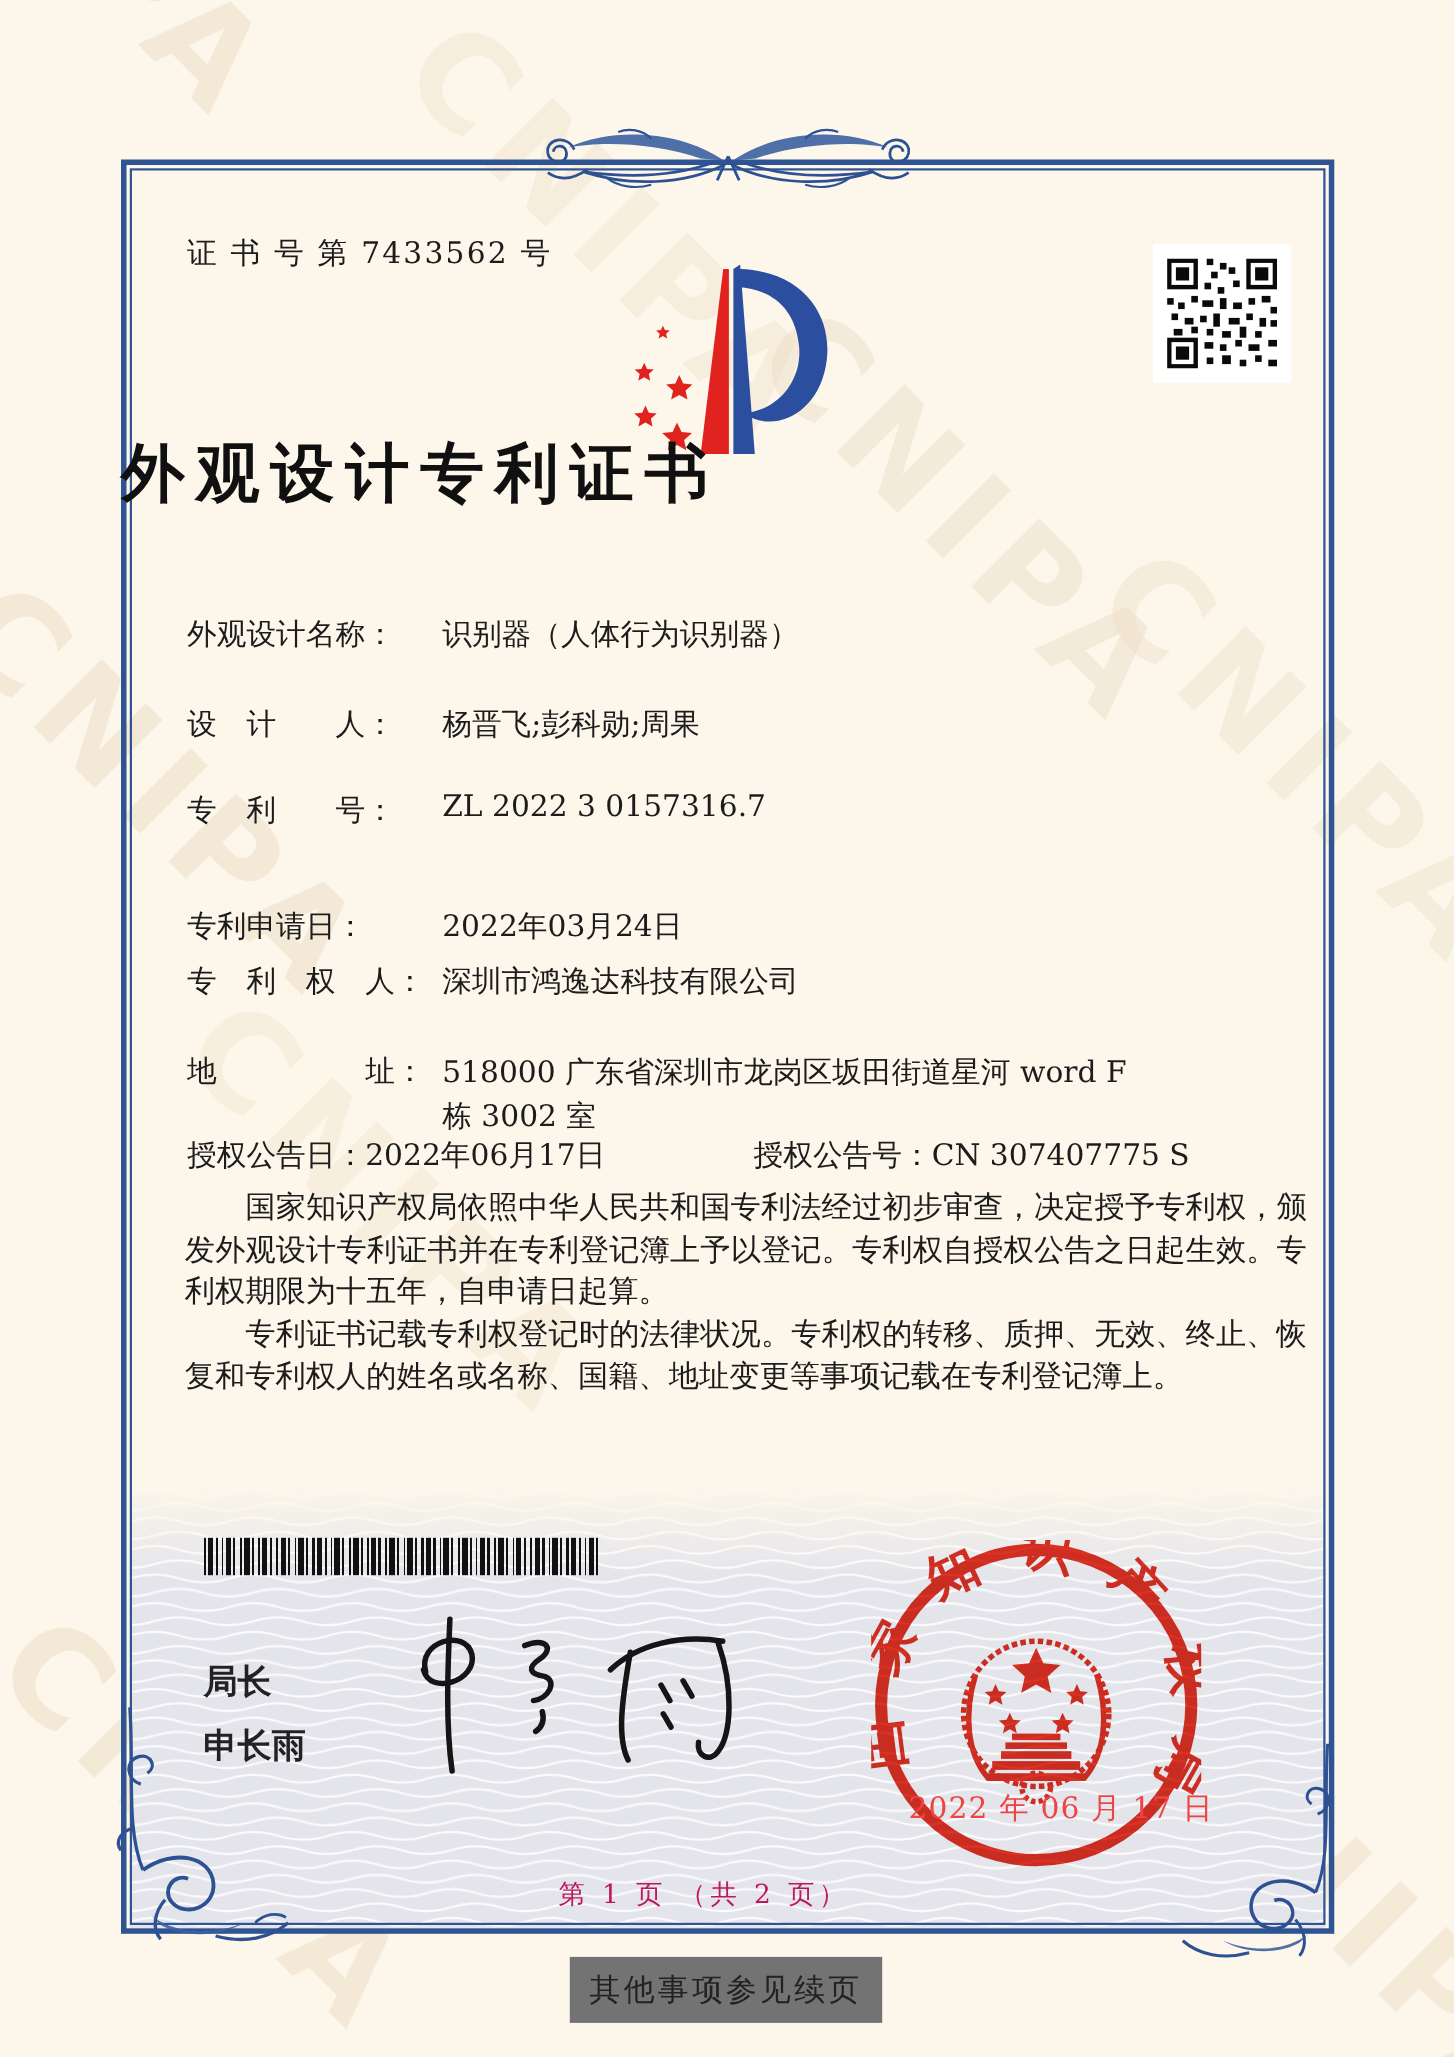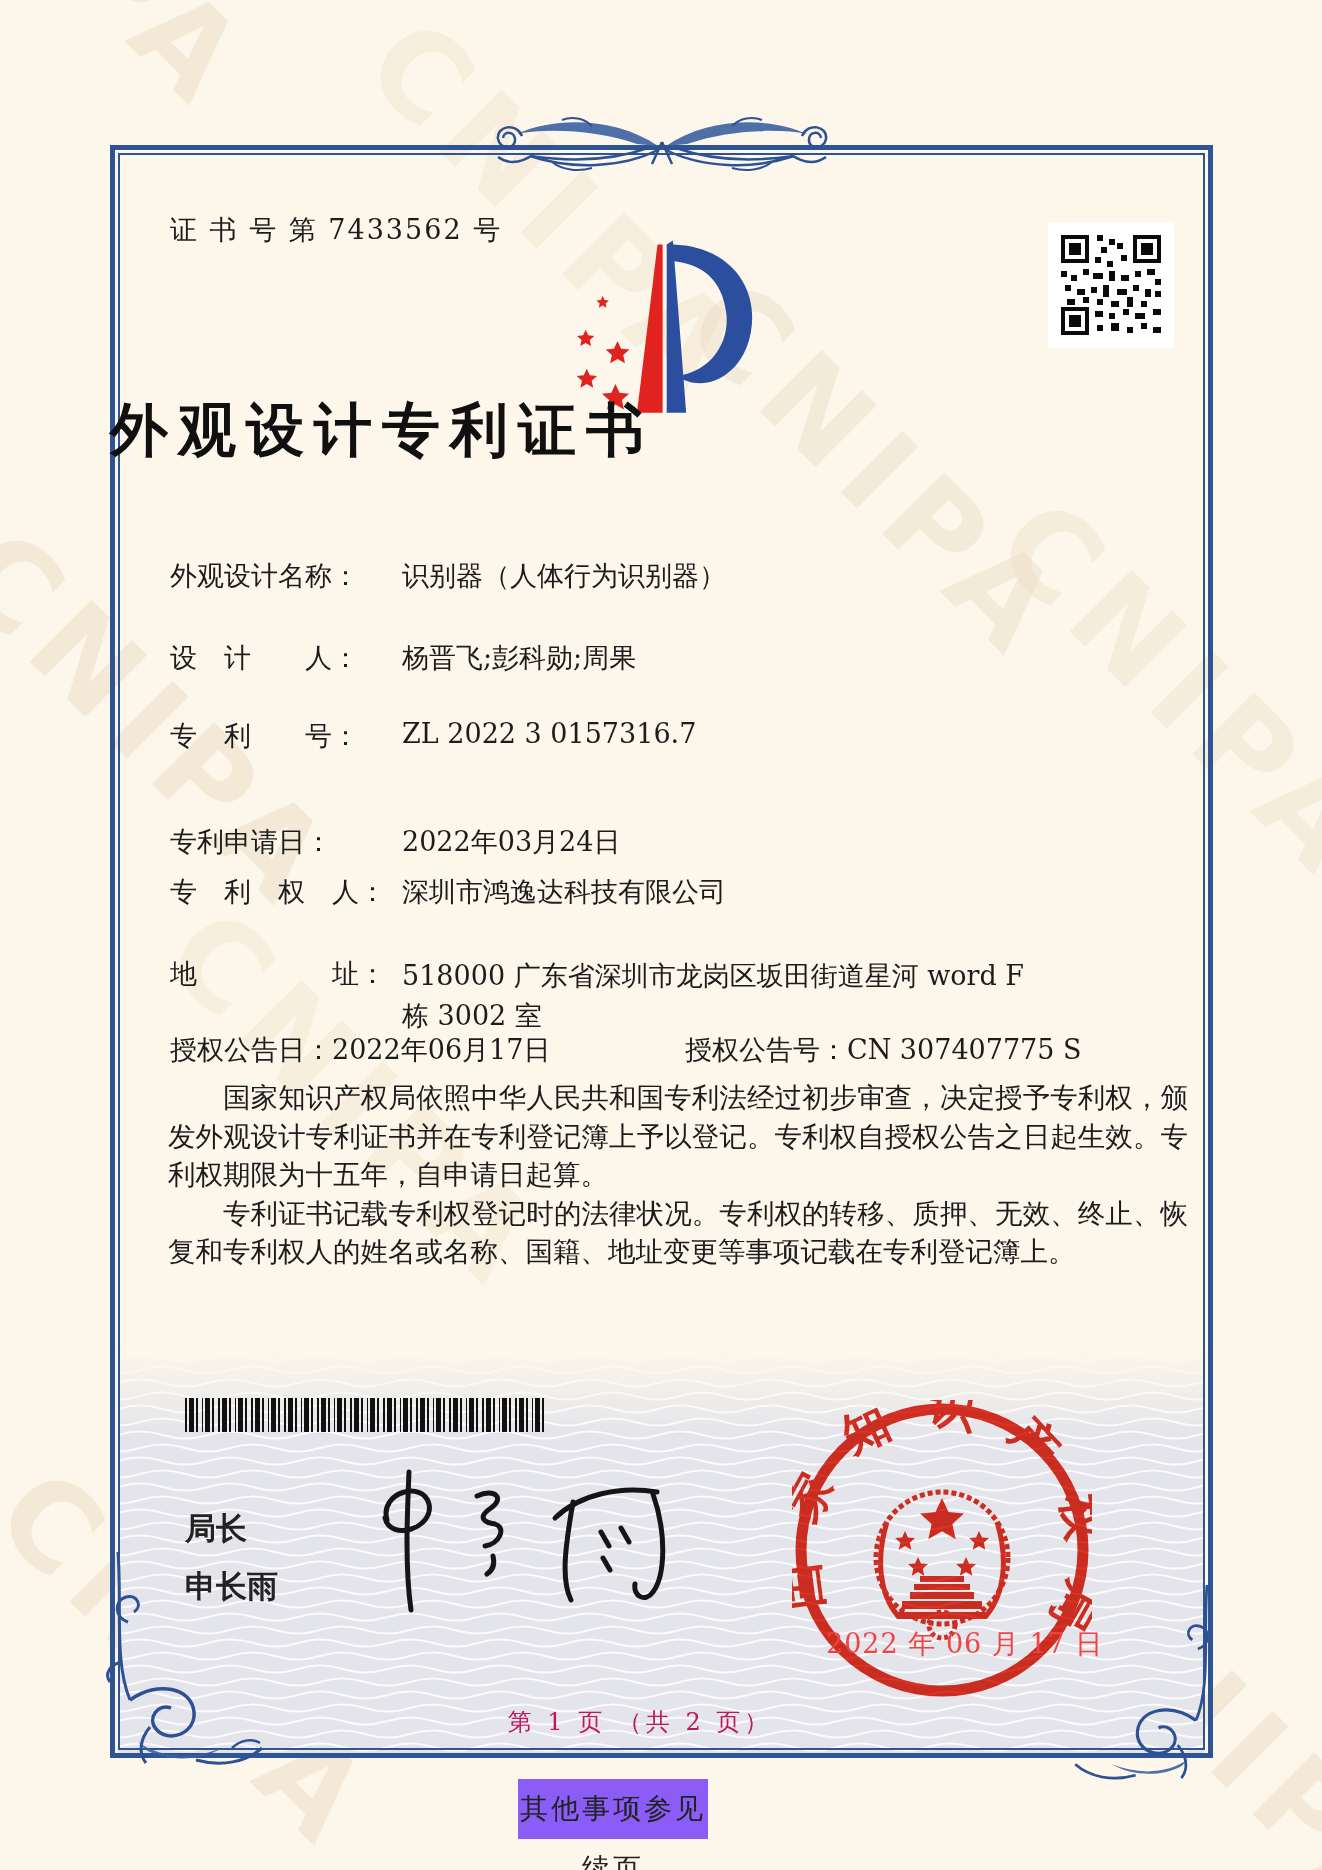--- a/index.html
+++ b/index.html
@@ -59,22 +59,22 @@
     font-size:31px;font-weight:600;color:#222;}
   .seal-date{
     position:absolute;left:826px;top:1626px;z-index:8;
     font-size:27px;color:#ef4444;letter-spacing:1px;white-space:nowrap;
   }
   .page-footer{
     position:absolute;left:110px;top:1706px;width:1060px;text-align:center;
     z-index:6;font-size:24px;color:#be185d;letter-spacing:4px;
   }
   .cont-box{
-    position:absolute;left:518px;top:1779px;width:190px;height:60px;
-    background:#8b5cf6;z-index:6;text-align:center;line-height:60px;
+    position:absolute;left:518px;top:1779px;width:284px;height:60px;
+    background:#737373;z-index:6;text-align:center;line-height:60px;
     font-size:28px;color:#222;letter-spacing:3px;
   }
   .qr-box{position:absolute;left:1048px;top:222px;width:126px;height:126px;
     background:#fff;z-index:6;}
   .qr-box svg{position:absolute;left:13px;top:13px;}
   .logo{position:absolute;left:556px;top:220px;z-index:6;}
   .flourish{position:absolute;left:472px;top:106px;z-index:7;}
   .corner{position:absolute;z-index:7;}
   .corner.br{transform:scaleX(-1);}
   .signature{position:absolute;left:365px;top:1458px;z-index:7;}

